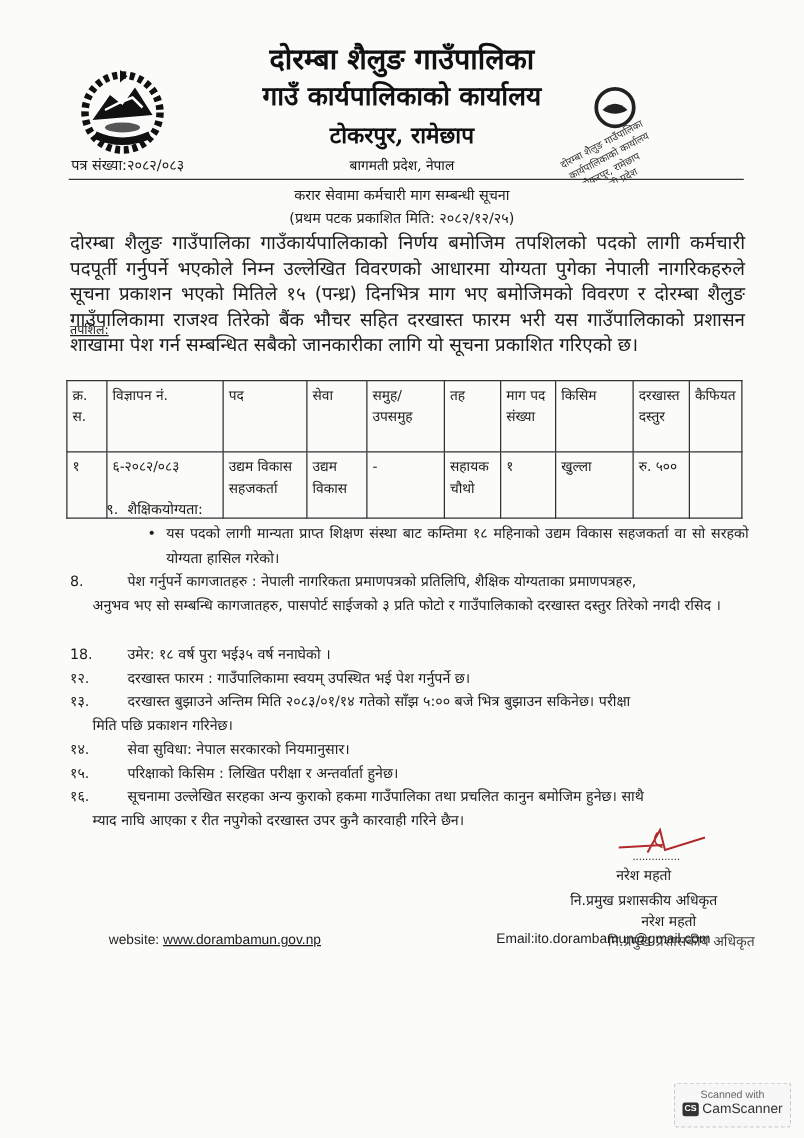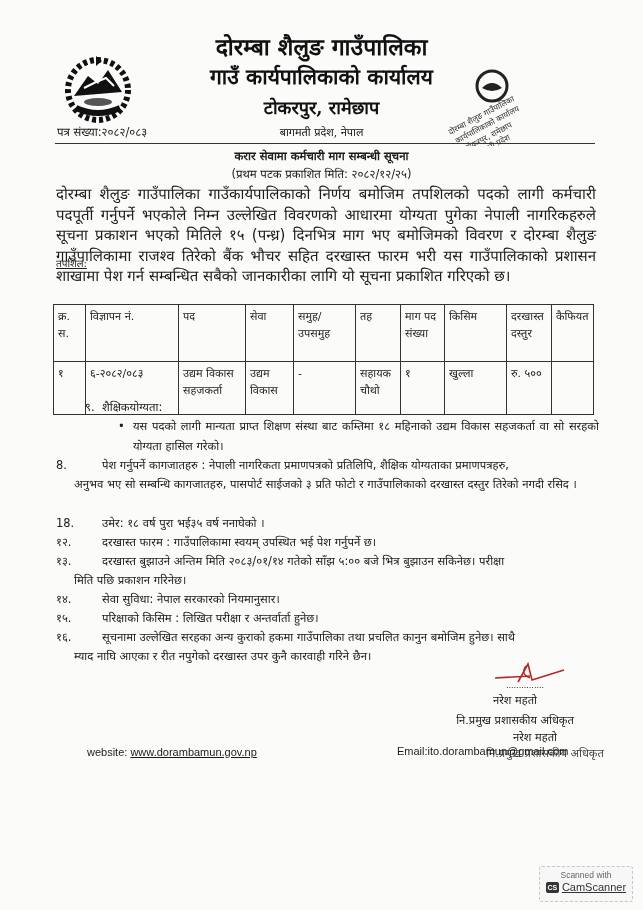--- a/index.html
+++ b/index.html
@@ -15,21 +15,21 @@
   .h2 { top: 62px; font-size: 21px; font-weight: bold; }
   .h3 { top: 95px; font-size: 18px; font-weight: bold; }
   .h4 { top: 124px; font-size: 11px; }
   .ref { left: 57px; top: 124px; font-size: 11.5px; }
   .rule { left: 55px; top: 143px; width: 540px; height: 0; border-top: 1.5px solid #333; }
 
   .emblem-left { left: 62px; top: 52px; width: 72px; height: 72px; }
   .stamp { left: 440px; top: 64px; width: 110px; height: 82px; }
 
   .subject { left: 0; width: 643px; text-align: center; font-size: 11.5px; }
-  .subj1 { top: 148px; font-weight: bold; }
+  .subj1 { top: 148px; }
   .subj2 { top: 166px; }
 
   .para { left: 56px; width: 540px; top: 184px; font-size: 15px; line-height: 20.5px; text-align: justify; }
   .tapsil { left: 56px; top: 256px; font-size: 10px; text-decoration: underline; }
 
   table.notice {
     position: absolute; left: 53px; top: 280px; width: 540px;
     border-collapse: collapse; font-size: 11px; table-layout: fixed; margin-top: 24px;
   }
   table.notice td, table.notice th {
@@ -51,21 +51,21 @@
   .website { left: 87px; top: 746px; font-size: 11px; font-family: Liberation Sans, sans-serif; }
   .website a { color: #1a1a1a; text-decoration: underline; }
   .email { left: 397px; top: 745px; font-size: 11px; font-family: "Liberation Sans", sans-serif; }
 
   .cam {
     left: 539px; top: 866px; width: 92px; height: 34px;
     border: 1px dashed #c8c8c8; border-radius: 3px; background: #f7f7f7;
     font-family: "Liberation Sans", sans-serif; text-align: center;
   }
   .cam .l1 { font-size: 8.5px; color: #666; margin-top: 3px; }
-  .cam .l2 { font-size: 11px; color: #333; margin-top: 1px; display: flex; align-items: center; justify-content: center; gap: 3px; text-decoration: underline; }
+  .cam .l2 { font-size: 11px; color: #333; margin-top: 1px; display: flex; align-items: center; justify-content: center; gap: 3px; }
   .cs-logo { width: 13px; height: 11px; background: #333; color: #fff; font-size: 7px; font-weight: bold; line-height: 11px; border-radius: 2px; }
 </style>
 </head>
 <body>
 
 <svg class="abs emblem-left" viewBox="0 0 72 72">
   <circle cx="36" cy="38" r="30" fill="none" stroke="#111" stroke-width="6" stroke-dasharray="4 3"></circle>
   <path d="M12 44 L26 24 L36 32 L46 18 L60 40 Z" fill="#111"></path>
   <path d="M22 36 L34 30 L44 26 L52 34" fill="none" stroke="#fff" stroke-width="2"></path>
   <path d="M14 56 Q36 66 58 56" fill="none" stroke="#111" stroke-width="6"></path>

